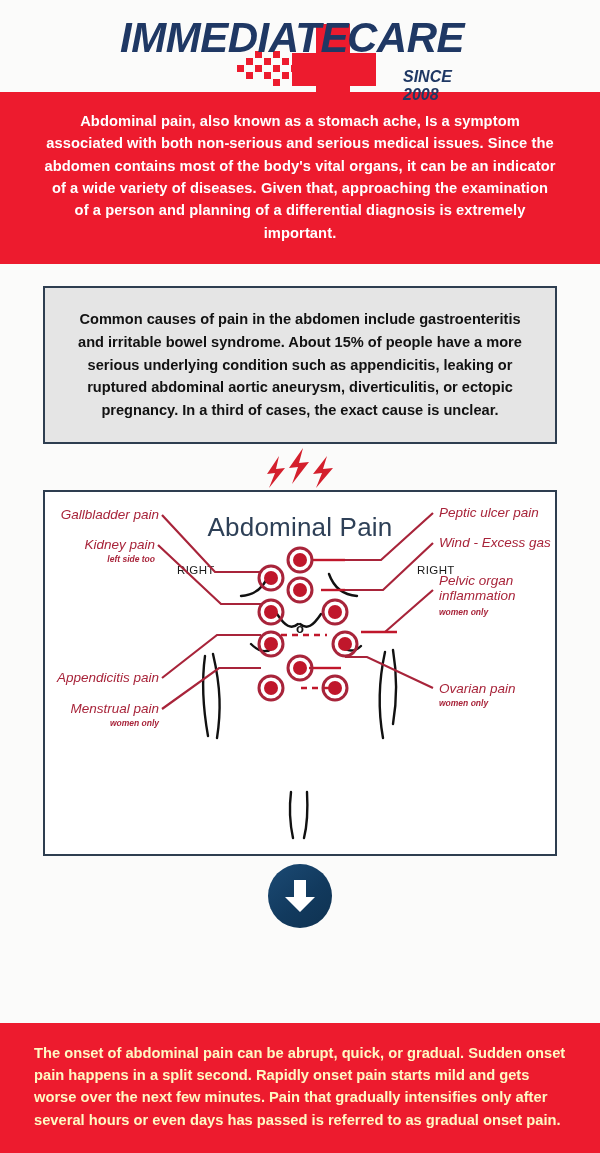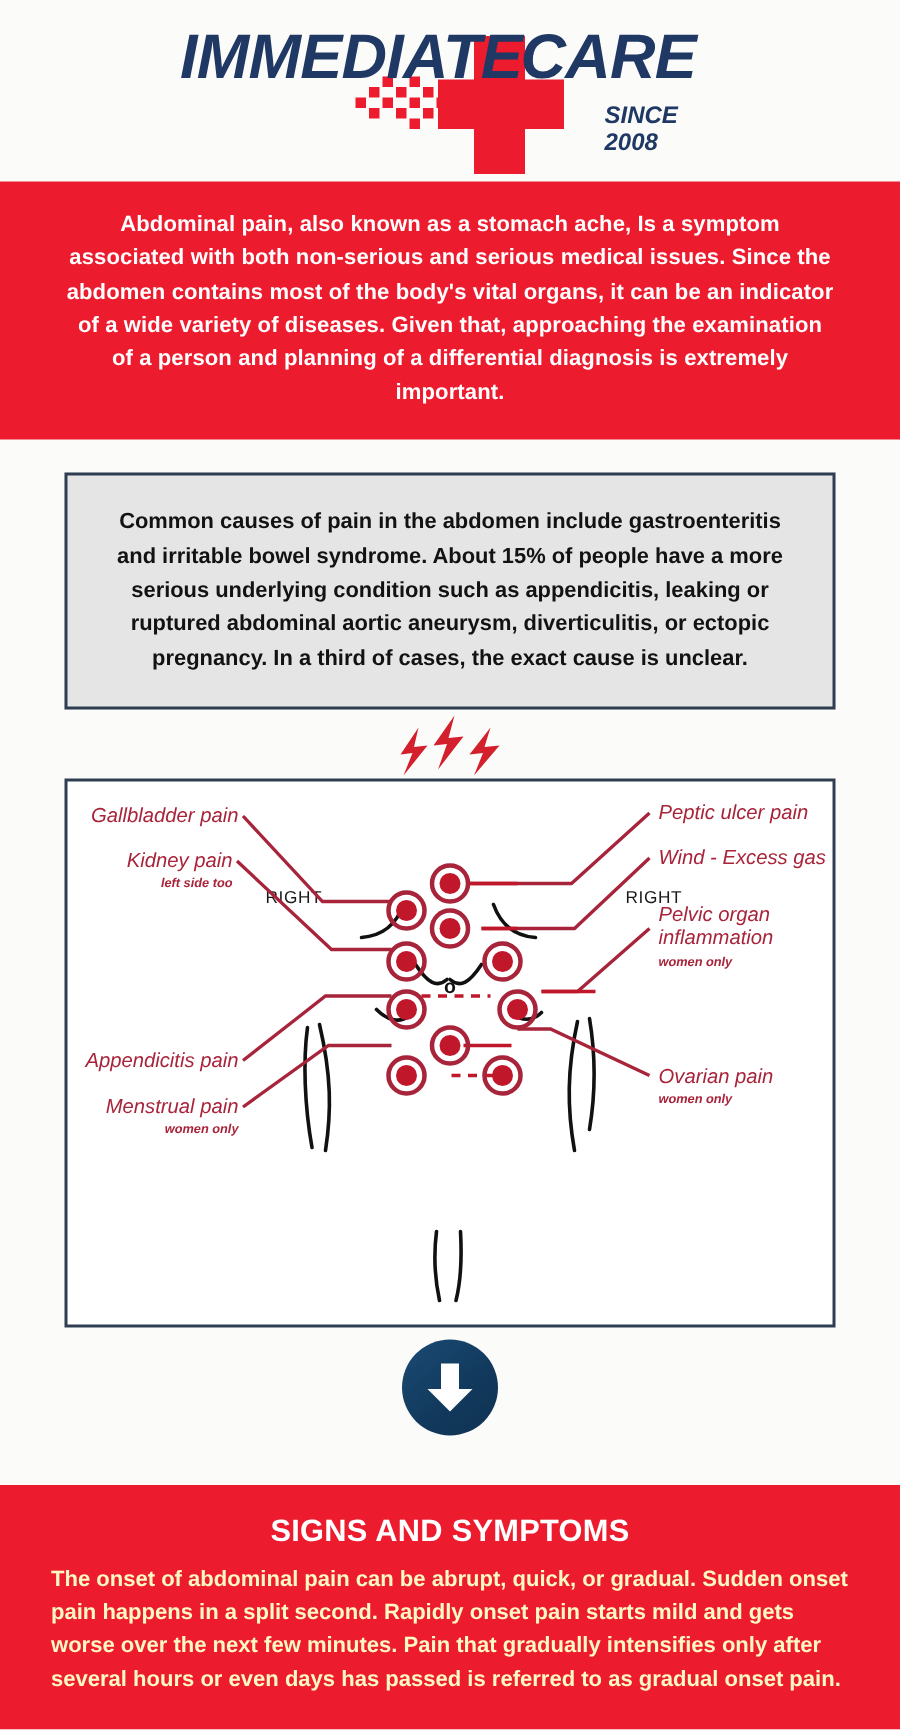--- a/index.html
+++ b/index.html
@@ -21,21 +21,20 @@
     position:absolute;
     left:0; right:0; top:10px;
     height:110px;
   }
   .logo-svg { display:block; margin:0 auto; }
 
   
   .banner-intro {
     background:#ed1b2e;
     padding:18px 44px 20px 44px;
-    margin-top:29px;
   }
   .banner-intro p {
     color:#ffffff;
     font-size:14.7px;
     line-height:1.52;
     text-align:center;
     font-weight:600;
     letter-spacing:0.08px;
   }
 
@@ -179,20 +178,21 @@
 <div class="bolt-sep">
   <svg width="110" height="54" viewBox="0 0 110 54">
     <path d="M34 16 L22 34 L30 33 L24 48 L40 28 L31 29 Z" fill="#d41f2c"></path>
     <path d="M58 8 L44 28 L53 27 L47 44 L64 22 L54 23 Z" fill="#d41f2c"></path>
     <path d="M82 16 L68 34 L77 33 L71 48 L88 28 L78 29 Z" fill="#d41f2c"></path>
   </svg>
 </div>
 
 <div class="diagram-wrap">
   <div class="diagram-box">
+    <div class="diagram-title">Abdominal Pain</div>
     <div class="side-label right-lbl">RIGHT</div>
     <div class="side-label left-lbl">RIGHT</div>
 
     <svg class="diagram-svg" width="508" height="362" viewBox="0 0 508 362">
 
       <g stroke="#111" stroke-width="2.4" fill="none" stroke-linecap="round">
 
         <path d="M196 104 C 209 103 219 96 224 82"></path>
         <path d="M312 104 C 299 103 289 96 284 82"></path>
 
@@ -327,15 +327,14 @@
 
 <div class="arrow-sep">
   <div class="arrow-circle">
     <svg width="34" height="36" viewBox="0 0 34 36">
       <path d="M11 2 H23 V19 H32 L17 34 L2 19 H11 Z" fill="#ffffff"></path>
     </svg>
   </div>
 </div>
 
 <div class="banner-signs">
-  <div class="signs-title">SIGNS AND SYMPTOMS</div>
   <p>The onset of abdominal pain can be abrupt, quick, or gradual. Sudden onset pain happens in a split second. Rapidly onset pain starts mild and gets worse over the next few minutes. Pain that gradually intensifies only after several hours or even days has passed is referred to as gradual onset pain.</p>
 </div>
 
 </body></html>

